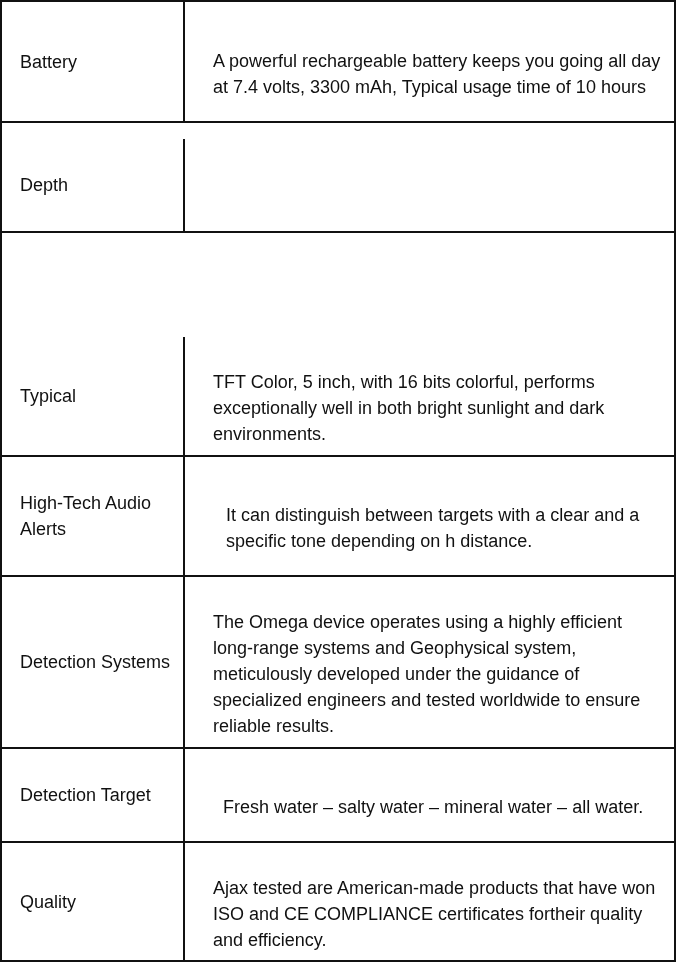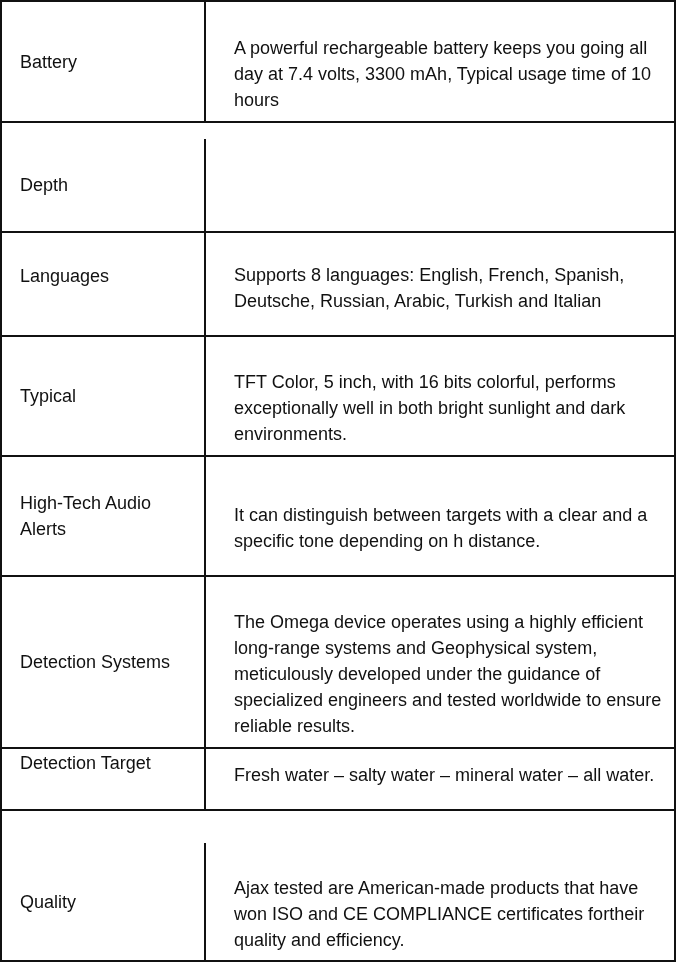--- a/index.html
+++ b/index.html
@@ -27,21 +27,21 @@
       left: 0;
       width: 672px;
       box-sizing: border-box;
       border-bottom: 2px solid #111111;
       display: flex;
     }
     .spec-row.last {
       border-bottom: none;
     }
     .cell-label {
-      width: 204px;
+      width: 183px;
       box-sizing: border-box;
       border-right: 2px solid #111111;
       display: flex;
       align-items: center;
       padding-left: 18px;
       padding-right: 10px;
       font-family: "Liberation Sans", sans-serif;
       font-size: 18px;
       line-height: 26px;
       color: #111111;
@@ -67,41 +67,37 @@
 
   <div class="spec-row" style="top:0px;height:121px;">
     <div class="cell-label">Battery</div>
     <div class="cell-value">A powerful rechargeable battery keeps you going all day at 7.4 volts, 3300 mAh, Typical usage time of 10 hours</div>
   </div>
 
   <div class="spec-row" style="top:137px;height:94px;">
     <div class="cell-label">Depth</div>
   </div>
 
-  <div class="spec-row" style="top:215px;height:120px;">
-    <div class="cell-label">Languages</div>
-    <div class="cell-value">Supports 8 languages: English, French, Spanish, Deutsche, Russian, Arabic, Turkish and Italian</div>
-  </div>
 
   <div class="spec-row" style="top:335px;height:120px;">
     <div class="cell-label">Typical</div>
     <div class="cell-value">TFT Color, 5 inch, with 16 bits colorful, performs exceptionally well in both bright sunlight and dark environments.</div>
   </div>
 
-  <div class="spec-row" style="top:455px;height:120px;">
+  <div class="spec-row" style="top:455px;height:120px;gap:13px;">
     <div class="cell-label">High-Tech Audio Alerts</div>
     <div class="cell-value">It can distinguish between targets with a clear and a specific tone depending on h distance.</div>
   </div>
 
   <div class="spec-row" style="top:575px;height:172px;">
     <div class="cell-label">Detection Systems</div>
     <div class="cell-value">The Omega device operates using a highly efficient long-range systems and Geophysical system, meticulously developed under the guidance of specialized engineers and tested worldwide to ensure reliable results.</div>
   </div>
 
-  <div class="spec-row" style="top:715px;height:94px;">
+  <div class="spec-row" style="top:747px;height:94px;gap:10px;">
     <div class="cell-label">Detection Target</div>
     <div class="cell-value">Fresh water – salty water – mineral water – all water.</div>
   </div>
 
   <div class="spec-row last" style="top:841px;height:117px;">
     <div class="cell-label">Quality</div>
     <div class="cell-value">Ajax tested are American-made products that have won ISO and CE COMPLIANCE certificates fortheir quality and efficiency.</div>
   </div>
 
 </div>

